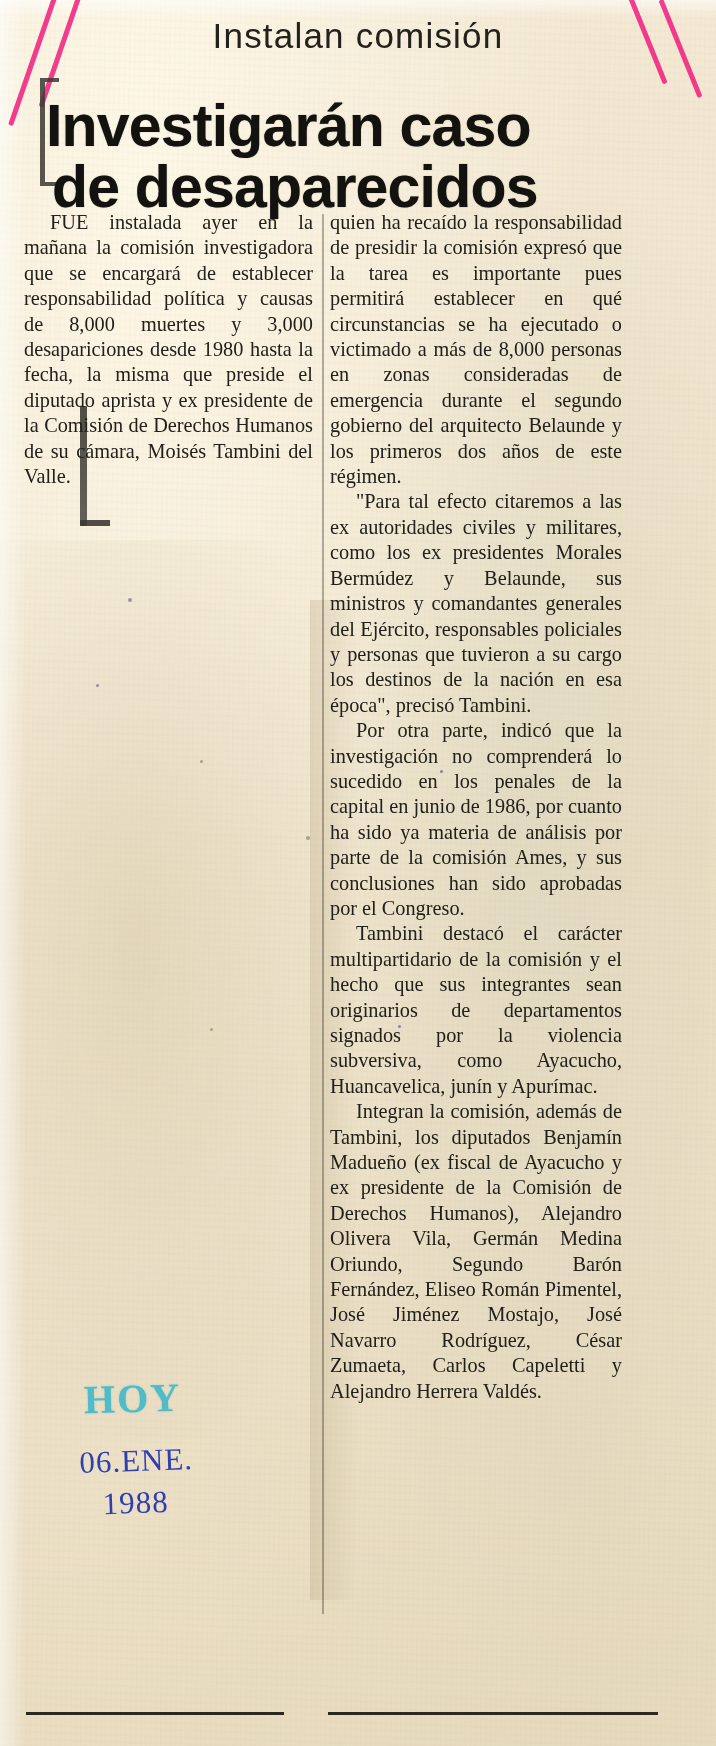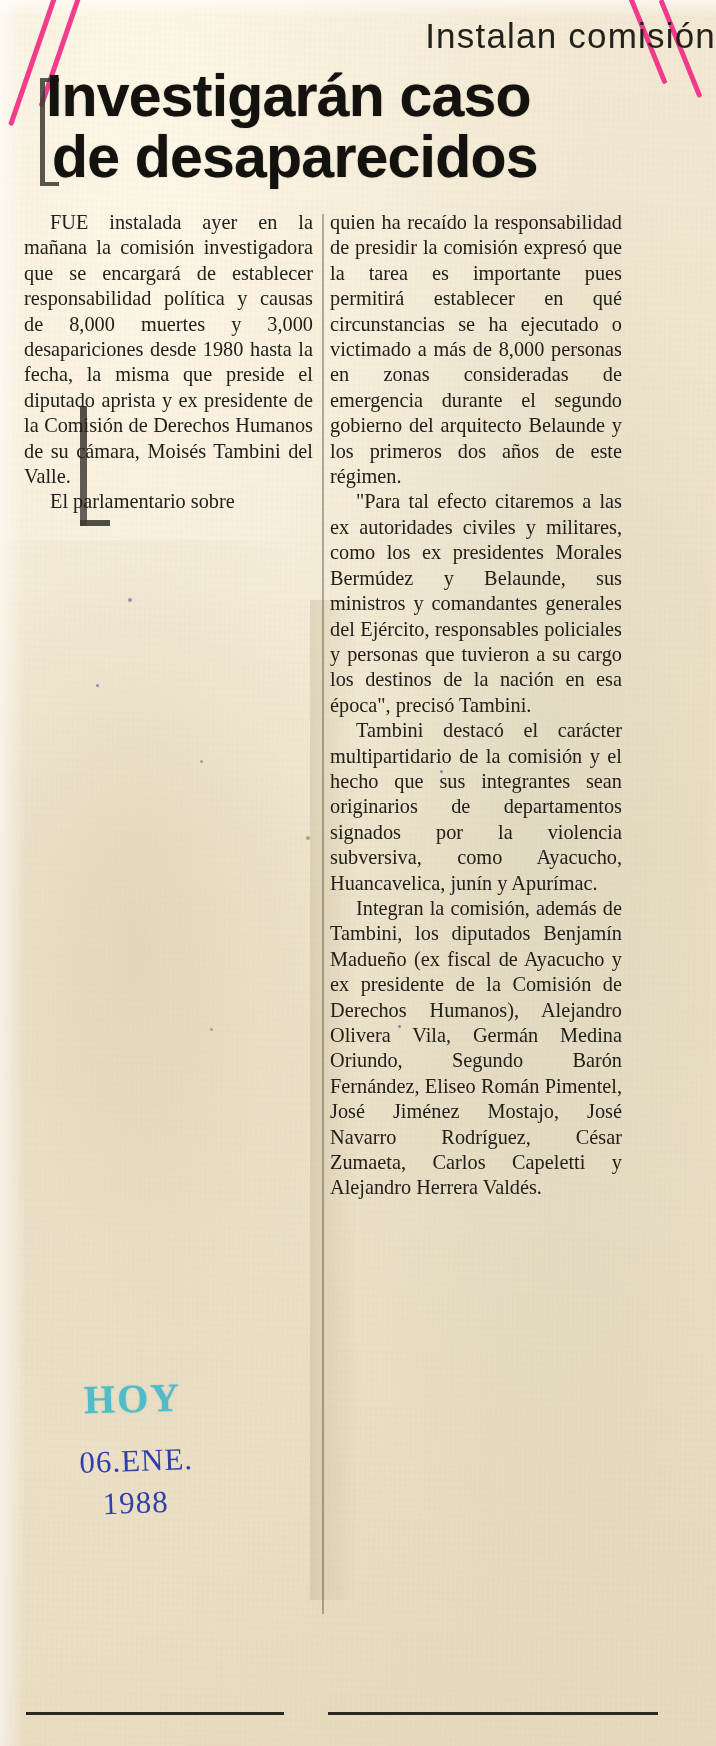--- a/index.html
+++ b/index.html
@@ -98,30 +98,30 @@
     background: #3d3b33;
     opacity: .9;
     pointer-events: none;
   }
 
   
   .kicker {
     position: absolute;
     left: 0; top: 16px;
     width: 716px;
-    text-align: right;
+    text-align: center;
     font-family: "Liberation Sans", "DejaVu Sans", sans-serif;
     font-size: 35px;
     font-weight: 400;
     letter-spacing: 1.2px;
     color: #23211c;
   }
   .headline {
     position: absolute;
-    left: 46px; top: 66px;
+    left: 46px; top: 96px;
     width: 640px;
     font-family: "Liberation Sans", "DejaVu Sans", sans-serif;
     font-weight: bold;
     font-size: 59px;
     line-height: 1.03;
     letter-spacing: -0.8px;
     color: #14120e;
     text-shadow: 0 0 1px rgba(20,18,14,0.5);
   }
   .headline .l2 { display: block; margin-left: 6px; }
@@ -229,26 +229,26 @@
   <div class="headline">
     <span class="l1">Investigarán caso</span>
     <span class="l2">de desaparecidos</span>
   </div>
 
   <div class="col-rule"></div>
 
   <div class="cols">
     <div class="col col-left">
       <p>FUE instalada ayer en la mañana la comisión investigadora que se encargará de establecer responsabilidad política y causas de 8,000 muertes y 3,000 desapariciones desde 1980 hasta la fecha, la misma que preside el diputado aprista y ex presidente de la Comisión de Derechos Humanos de su cámara, Moisés Tambini del Valle.</p>
-      <p>El parlamentario sobre</p>
     </div>
 
     <div class="col col-right">
       <p class="no-indent">quien ha recaído la responsabilidad de presidir la comisión expresó que la tarea es importante pues permitirá establecer en qué circunstancias se ha ejecutado o victimado a más de 8,000 personas en zonas consideradas de emergencia durante el segundo gobierno del arquitecto Belaunde y los primeros dos años de este régimen.</p>
       <p>"Para tal efecto citaremos a las ex autoridades civiles y militares, como los ex presidentes Morales Bermúdez y Belaunde, sus ministros y comandantes generales del Ejército, responsables policiales y personas que tuvieron a su cargo los destinos de la nación en esa época", precisó Tambini.</p>
+      <p>Por otra parte, indicó que la investigación no comprenderá lo sucedido en los penales de la capital en junio de 1986, por cuanto ha sido ya materia de análisis por parte de la comisión Ames, y sus conclusiones han sido aprobadas por el Congreso.</p>
       <p>Tambini destacó el carácter multipartidario de la comisión y el hecho que sus integrantes sean originarios de departamentos signados por la violencia subversiva, como Ayacucho, Huancavelica, junín y Apurímac.</p>
       <p>Integran la comisión, además de Tambini, los diputados Benjamín Madueño (ex fiscal de Ayacucho y ex presidente de la Comisión de Derechos Humanos), Alejandro Olivera Vila, Germán Medina Oriundo, Segundo Barón Fernández, Eliseo Román Pimentel, José Jiménez Mostajo, José Navarro Rodríguez, César Zumaeta, Carlos Capeletti y Alejandro Herrera Valdés.</p>
     </div>
   </div>
 
   <div class="speck" style="left:128px; top:598px; width:4px; height:4px;"></div>
   <div class="speck" style="left:96px;  top:684px; width:3px; height:3px;"></div>
   <div class="speck" style="left:200px; top:760px; width:3px; height:3px; background:rgba(90,80,60,0.45);"></div>
   <div class="speck" style="left:306px; top:836px; width:4px; height:4px; background:rgba(90,80,60,0.45);"></div>
   <div class="speck" style="left:210px; top:1028px; width:3px; height:3px; background:rgba(90,80,60,0.4);"></div>

